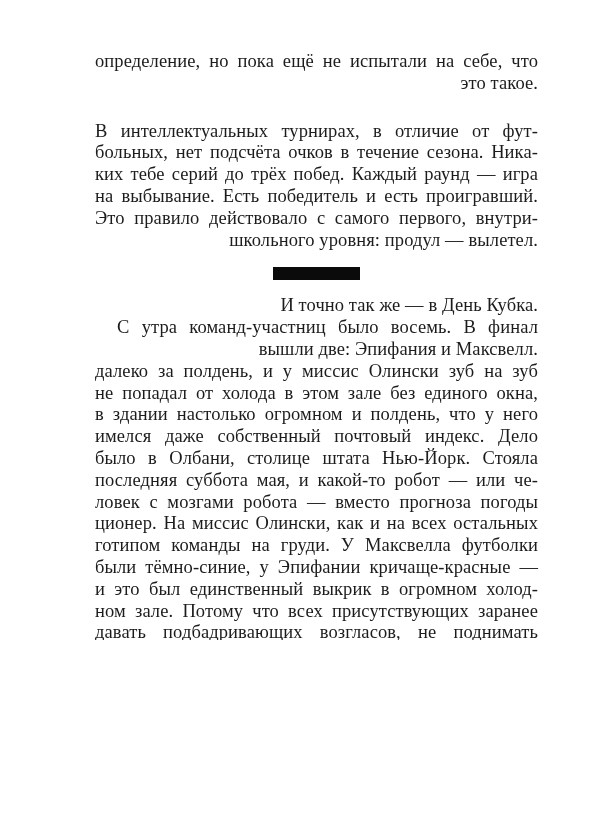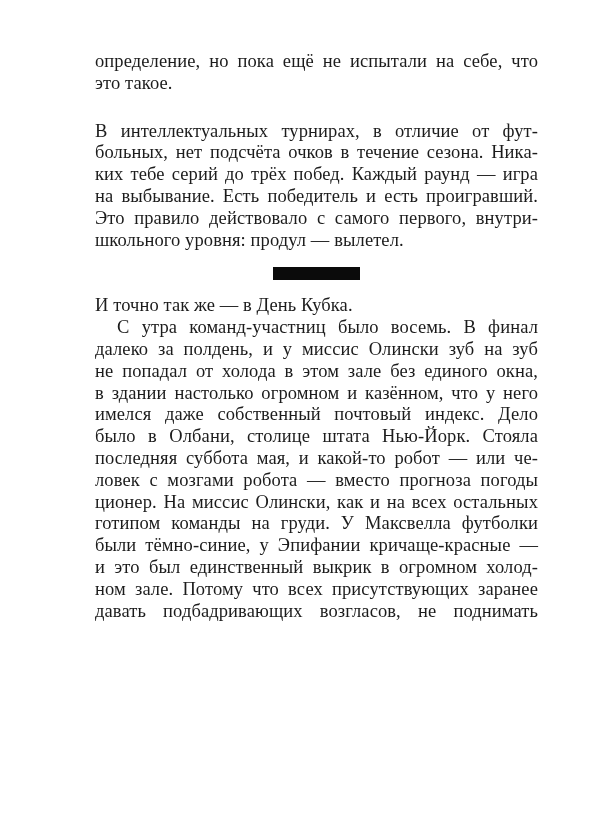--- a/index.html
+++ b/index.html
@@ -20,21 +20,21 @@
     position: absolute;
     left: 95px;
     top: 51px;
     width: 443px;
   }
   .para { margin: 0; padding: 0; }
   .line {
     font-size: 18.5px;
     line-height: 21.8px;
     height: 21.8px;
-    text-align: left;
+    text-align: right;
     white-space: normal;
     letter-spacing: 0.1px;
   }
   .line.justify {
     text-align: justify;
     text-align-last: justify;
   }
   .line.indent {
     padding-left: 22px;
   }
@@ -82,25 +82,26 @@
         <div class="line">школьного уровня: продул — вылетел.</div>
       </div>
       <div class="divider-wrap">
         <div class="divider-bar" style="background: rgb(11, 11, 11);"></div>
       </div>
       <div class="para">
         <div class="line">И точно так же — в День Кубка.</div>
       </div>
       <div class="para">
         <div class="line justify indent">С утра команд-участниц было восемь. В финал</div>
+        <div class="line">вышли две: Эпифания и Максвелл.</div>
       </div>
       <div class="para">
         <div class="line justify">далеко за полдень, и у миссис Олински зуб на зуб</div>
         <div class="line justify">не попадал от холода в этом зале без единого окна,</div>
-        <div class="line justify">в здании настолько огромном и казённом, что у него</div>
+        <div class="line justify">в здании настолько огромном и полдень, что у него</div>
         <div class="line justify">имелся даже собственный почтовый индекс. Дело</div>
         <div class="line justify">было в Олбани, столице штата Нью-Йорк. Стояла</div>
         <div class="line justify">последняя суббота мая, и какой-то робот — или че-</div>
         <div class="line justify">ловек с мозгами робота — вместо прогноза погоды</div>
         <div class="line justify">ционер. На миссис Олински, как и на всех остальных</div>
         <div class="line justify">готипом команды на груди. У Максвелла футболки</div>
         <div class="line justify">были тёмно-синие, у Эпифании кричаще-красные —</div>
         <div class="line justify">и это был единственный выкрик в огромном холод-</div>
         <div class="line justify">ном зале. Потому что всех присутствующих заранее</div>
         <div class="line justify">давать подбадривающих возгласов, не поднимать</div>

